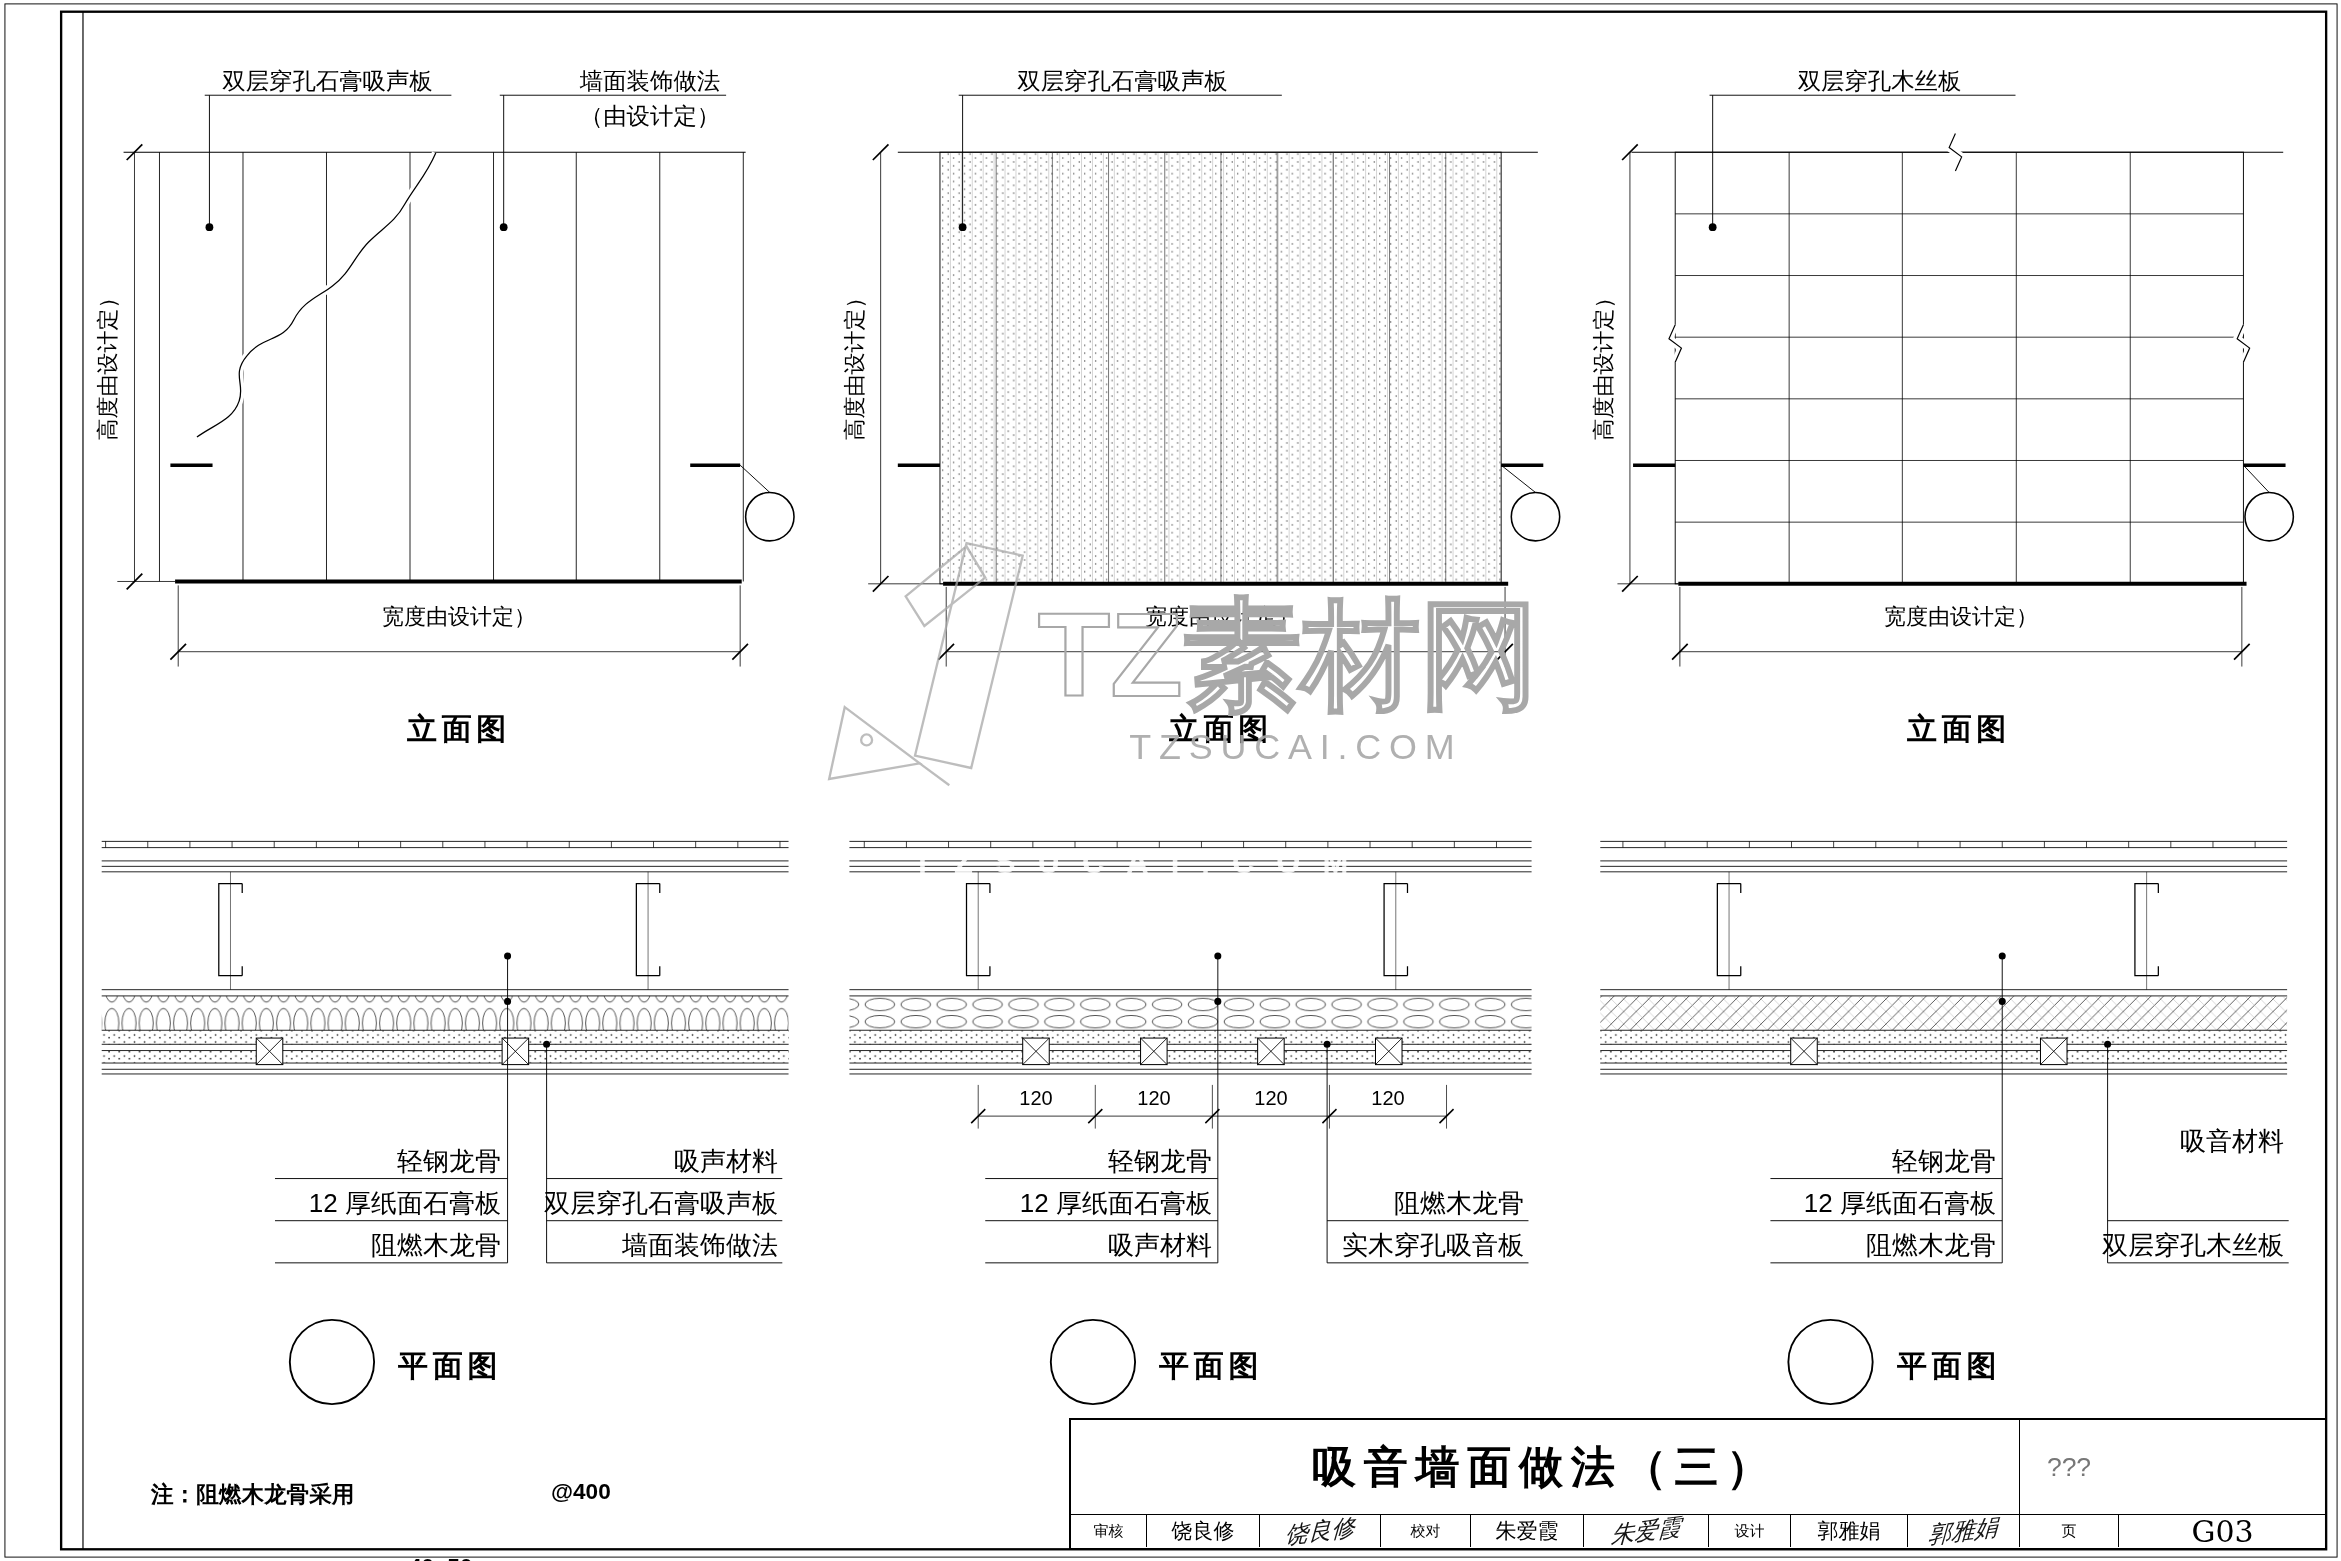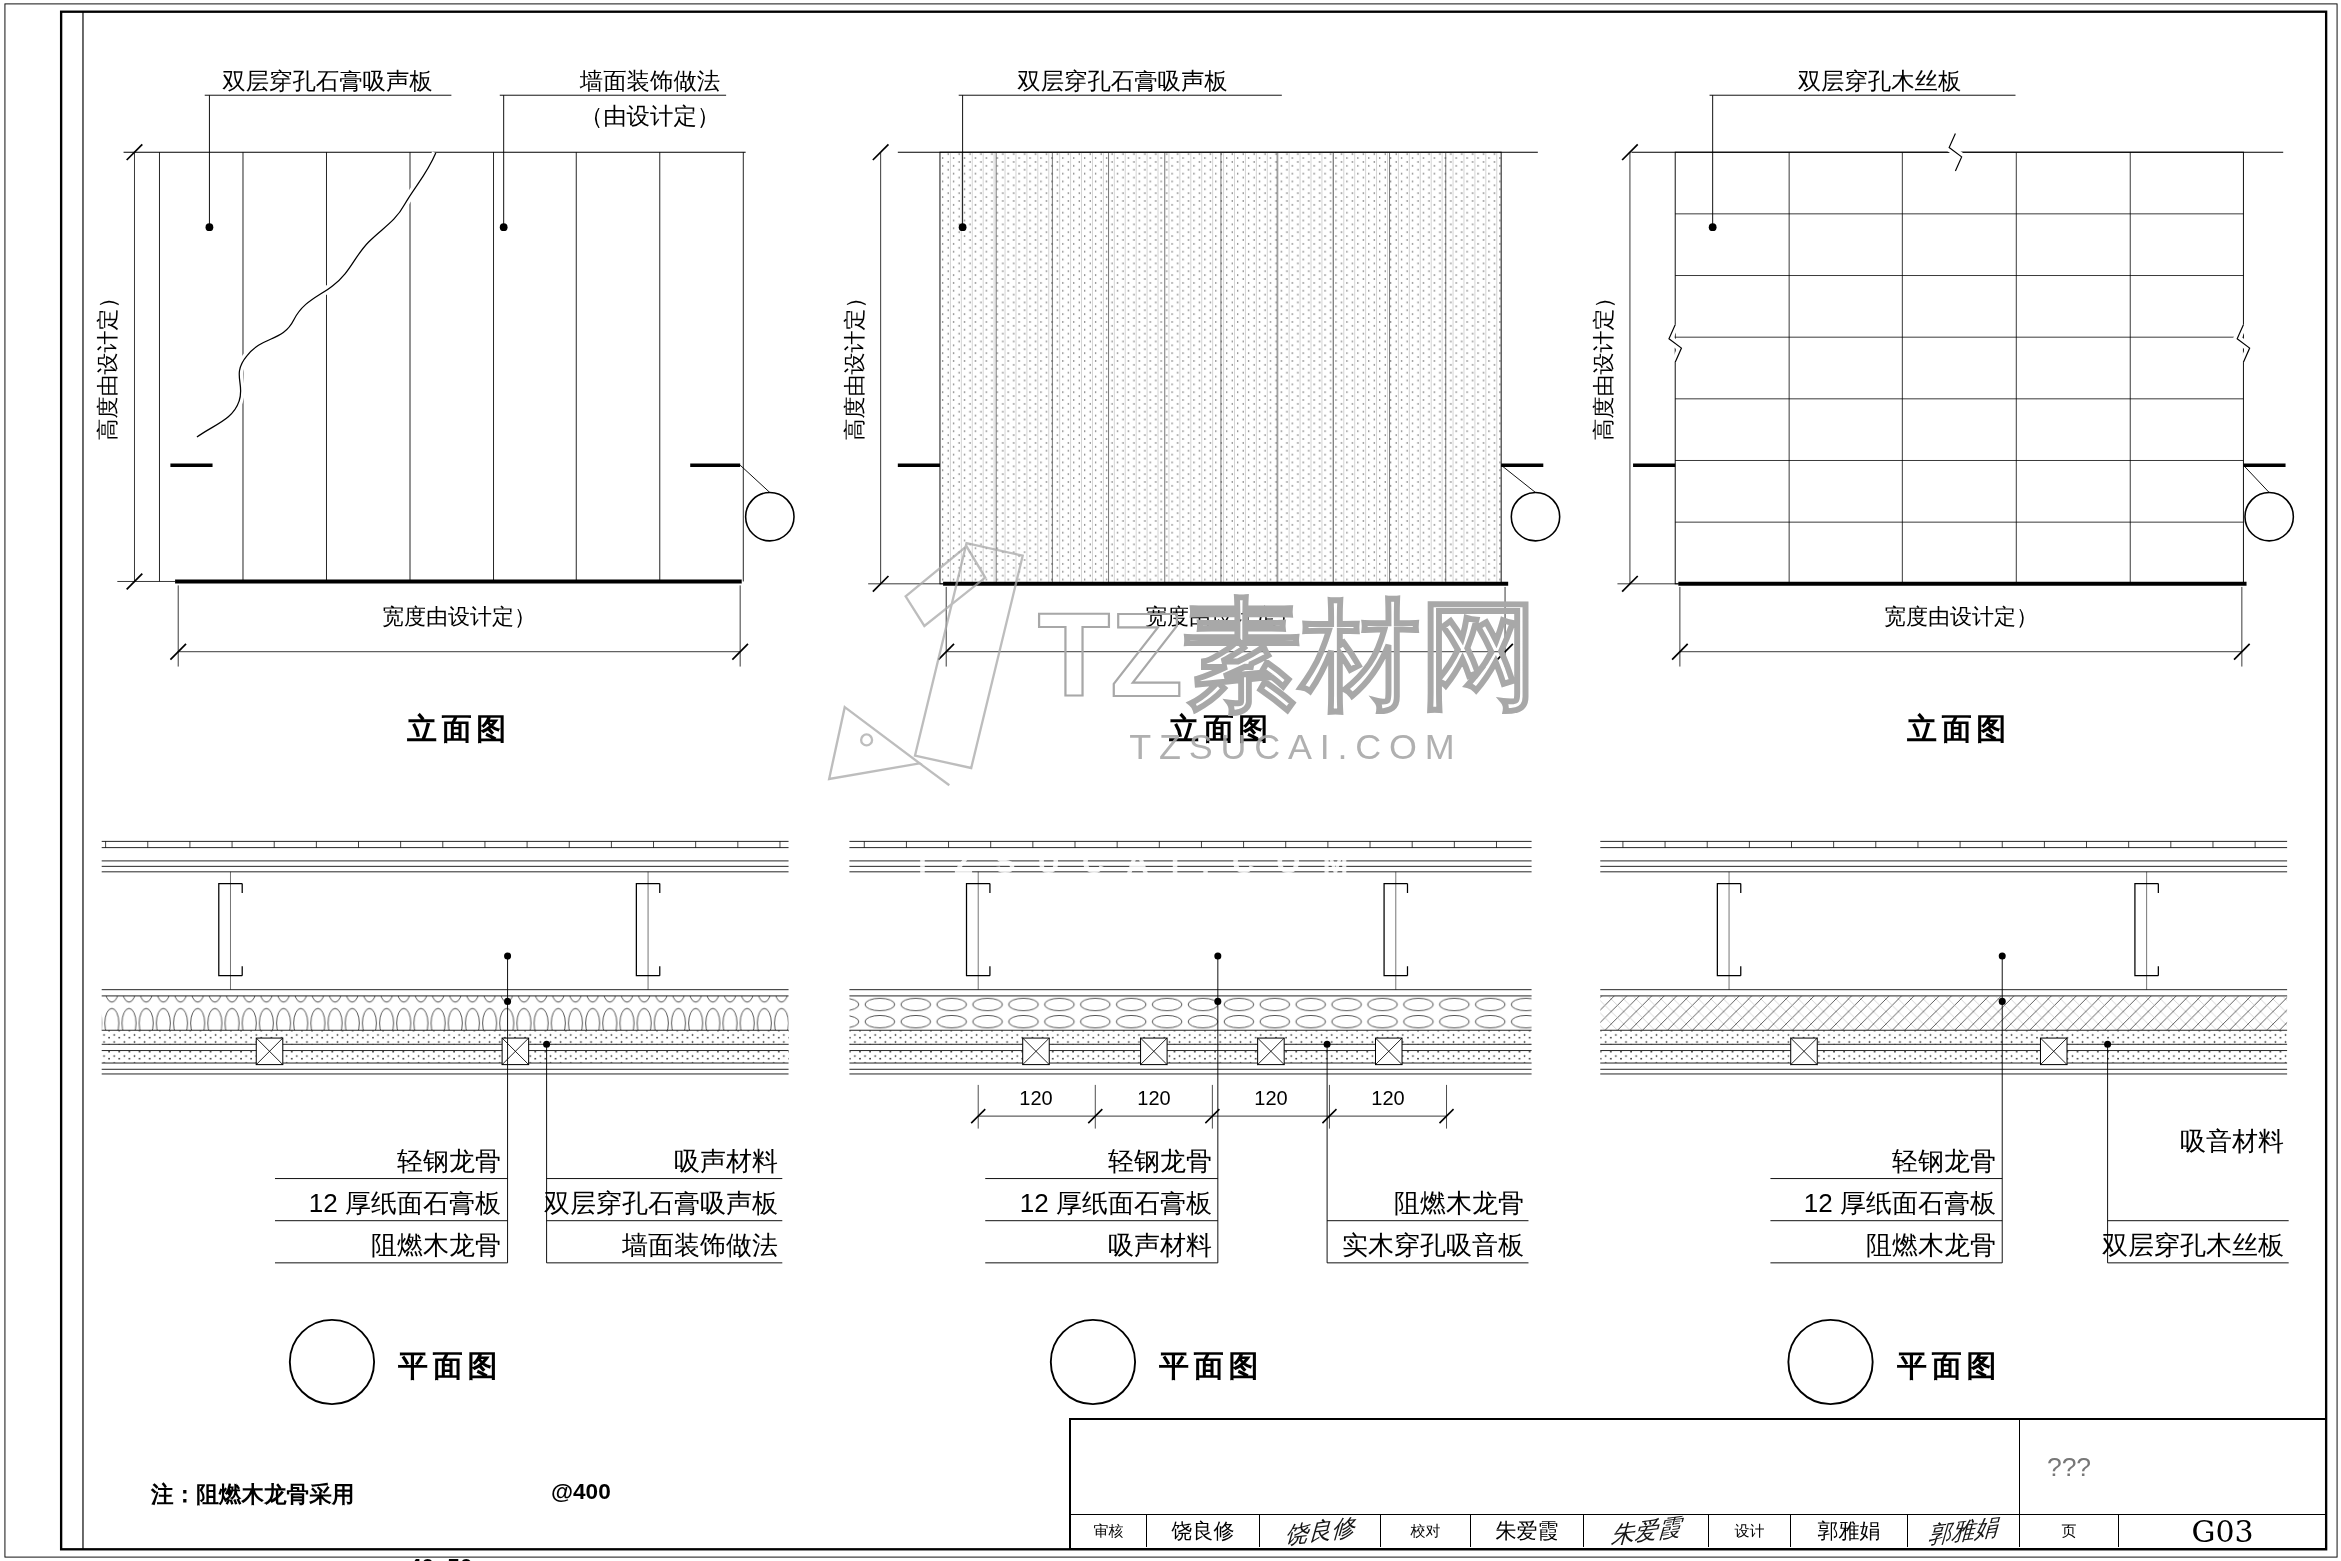--- a/index.html
+++ b/index.html
@@ -384,20 +384,21 @@
       <circle cx="1110" cy="948" r="7"></circle>
       <line x1="1178" y1="978" x2="1216" y2="1006"></line>
     </g>
     <text x="1650" y="892" text-anchor="middle" font-size="152" font-weight="bold" fill="none" stroke="#a8a8a8" stroke-width="2.8">TZ素材网</text>
     <text x="1660" y="972" text-anchor="middle" font-size="46" letter-spacing="10" fill="#a8a8a8" opacity="0.9">TZSUCAI.COM</text>
   </svg>
   <div class="t ghost" style="left:913px;top:845px;">TZSUCAI.COM</div>
 
   <div class="tb">
     <div class="split"></div>
+    <div class="cell tb-title" style="left:0;top:0;width:948px;height:94px;">吸音墙面做法（三）</div>
     <div class="cell bl tb-code" style="left:948px;top:0;width:99px;height:94px;">???</div>
 
     <div class="cell tb-lab" style="left:0;top:95px;width:75px;height:32px;">审核</div>
     <div class="cell bl tb-name" style="left:75px;top:95px;width:113px;height:32px;">饶良修</div>
     <div class="cell bl" style="left:188px;top:95px;width:121px;height:32px;">
         <span class="sig">饶良修</span>
       </div>
     <div class="cell bl tb-lab" style="left:309px;top:95px;width:90px;height:32px;">校对</div>
     <div class="cell bl tb-name" style="left:399px;top:95px;width:113px;height:32px;">朱爱霞</div>
     <div class="cell bl" style="left:512px;top:95px;width:125px;height:32px;">

